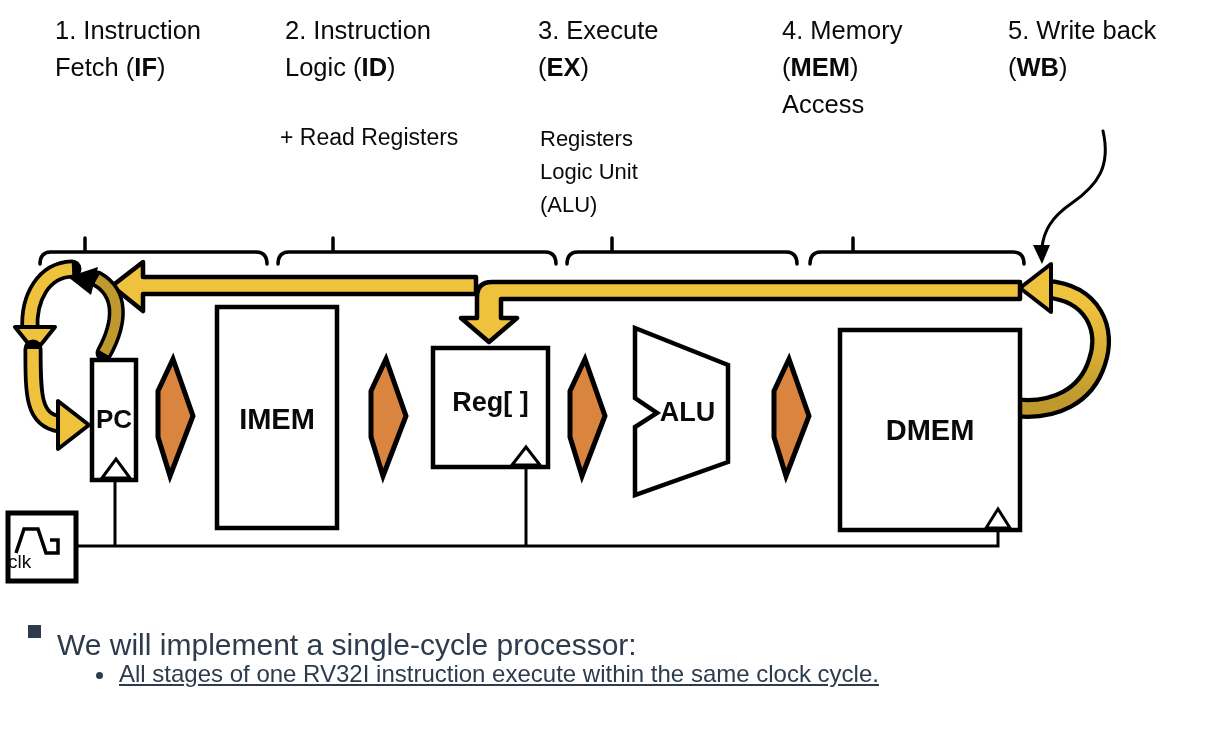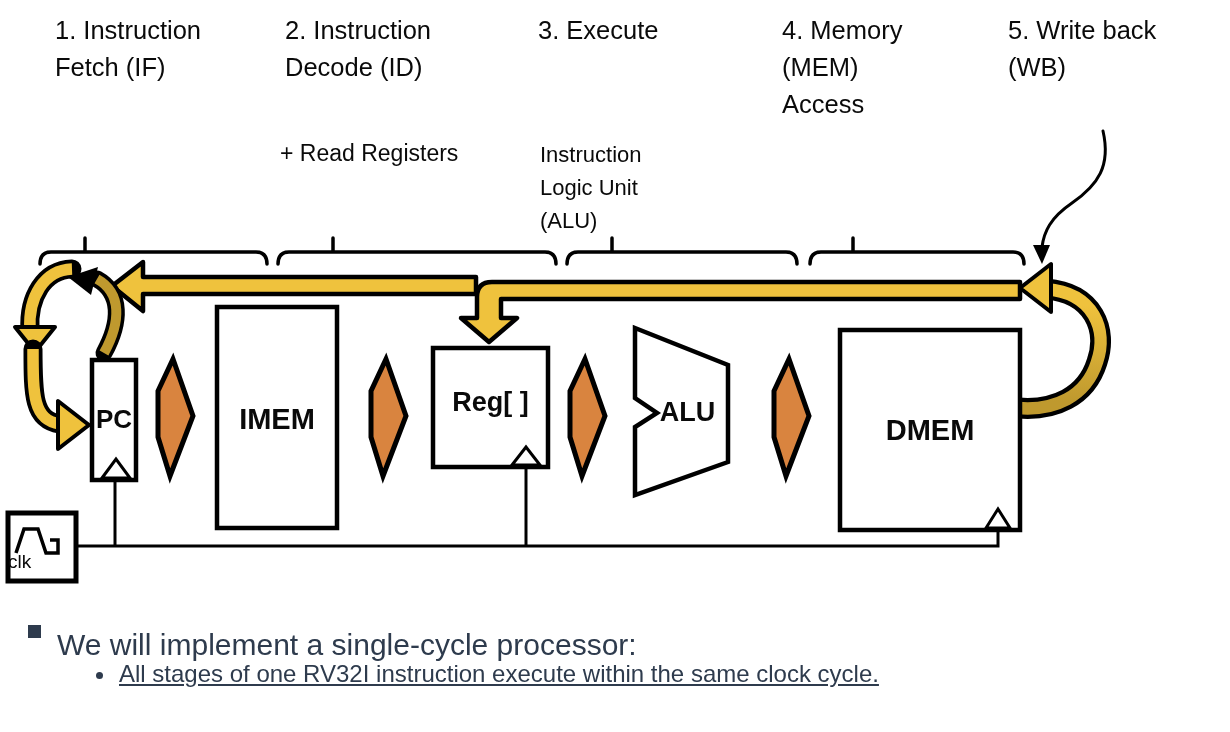--- a/index.html
+++ b/index.html
@@ -1,21 +1,21 @@
 <!DOCTYPE html>
 <html style="--yellow: #efc23d; --gold: #bf992e; --orange: #d9843f; --text_dark: #2e3b4d;"><head>
 <meta charset="utf-8">
 <style>
   html,body{margin:0;padding:0;background:#fff;}
   body{width:1230px;height:732px;position:relative;overflow:hidden;
        font-family:"Liberation Sans", sans-serif;color:#0a0a0a;}
   #diagram-svg{position:absolute;left:0;top:0;z-index:0;}
   .stage{position:absolute;top:12px;font-size:25.5px;line-height:37px;white-space:nowrap;z-index:2;}
-  .stage b{font-weight:normal;}
-  .note{position:absolute;white-space:nowrap;z-index:2;margin-top:16px;}
+  .stage b{font-weight:bold;}
+  .note{position:absolute;white-space:nowrap;z-index:2;}
   .blk-label{position:absolute;text-align:center;font-weight:bold;z-index:2;white-space:nowrap;}
   .y-fill{fill:var(--yellow);stroke:#000;stroke-width:4.5;stroke-linejoin:round;}
   .head{stroke:#000;stroke-width:4;stroke-linejoin:round;}
   .blk{fill:#fff;stroke:#000;stroke-width:4.5;}
   .tri{fill:#fff;stroke:#000;stroke-width:3;}
   .wire{stroke:#000;stroke-width:3;fill:none;}
   .brace{stroke:#000;stroke-width:3.5;fill:none;stroke-linecap:round;}
   .orange-arrow{fill:var(--orange);stroke:#000;stroke-width:5;stroke-linejoin:miter;stroke-miterlimit:14;}
   .squiggle{stroke:#000;stroke-width:3;fill:none;stroke-linecap:round;}
   .clk-wave{stroke:#000;stroke-width:3.5;fill:none;stroke-linejoin:miter;}
@@ -95,38 +95,39 @@
     <polygon points="1033,245 1050,245 1042,264" fill="#000"></polygon>
   </g>
 </svg>
 
 <div class="stage" style="left:55px">
   <div><span>1. Instruction</span></div>
   <div><span>Fetch (</span><b>IF</b><span>)</span></div>
 </div>
 <div class="stage" style="left:285px">
   <div><span>2. Instruction</span></div>
-  <div><span>Decode (</span><b>ID</b><span>)</span></div>
+  <div><span>Logic (</span><b>ID</b><span>)</span></div>
 </div>
 <div class="stage" style="left:538px">
   <div><span>3. Execute</span></div>
+  <div><span>(</span><b>EX</b><span>)</span></div>
 </div>
 <div class="stage" style="left:782px">
   <div><span>4. Memory</span></div>
   <div><span>(</span><b>MEM</b><span>)</span></div>
   <div><span>Access</span></div>
 </div>
 <div class="stage" style="left:1008px">
   <div><span>5. Write back</span></div>
   <div><span>(</span><b>WB</b><span>)</span></div>
 </div>
 
 <div class="note" style="left:280px;top:124px;font-size:23px">+ Read Registers</div>
 <div class="note" style="left:540px;top:122px;font-size:22px;line-height:33px">
-  <div>Instruction</div>
+  <div>Registers</div>
   <div>Logic Unit</div>
   <div>(ALU)</div>
 </div>
 
 <div class="blk-label" style="left:92px;top:404px;width:44px;font-size:26px">PC</div>
 <div class="blk-label" style="left:217px;top:403px;width:120px;font-size:29px">IMEM</div>
 <div class="blk-label" style="left:433px;top:387px;width:115px;font-size:27px">Reg[ ]</div>
 <div class="blk-label" style="left:640px;top:397px;width:95px;font-size:27px">ALU</div>
 <div class="blk-label" style="left:840px;top:414px;width:180px;font-size:29px">DMEM</div>
 <div id="clk-label">clk</div>

